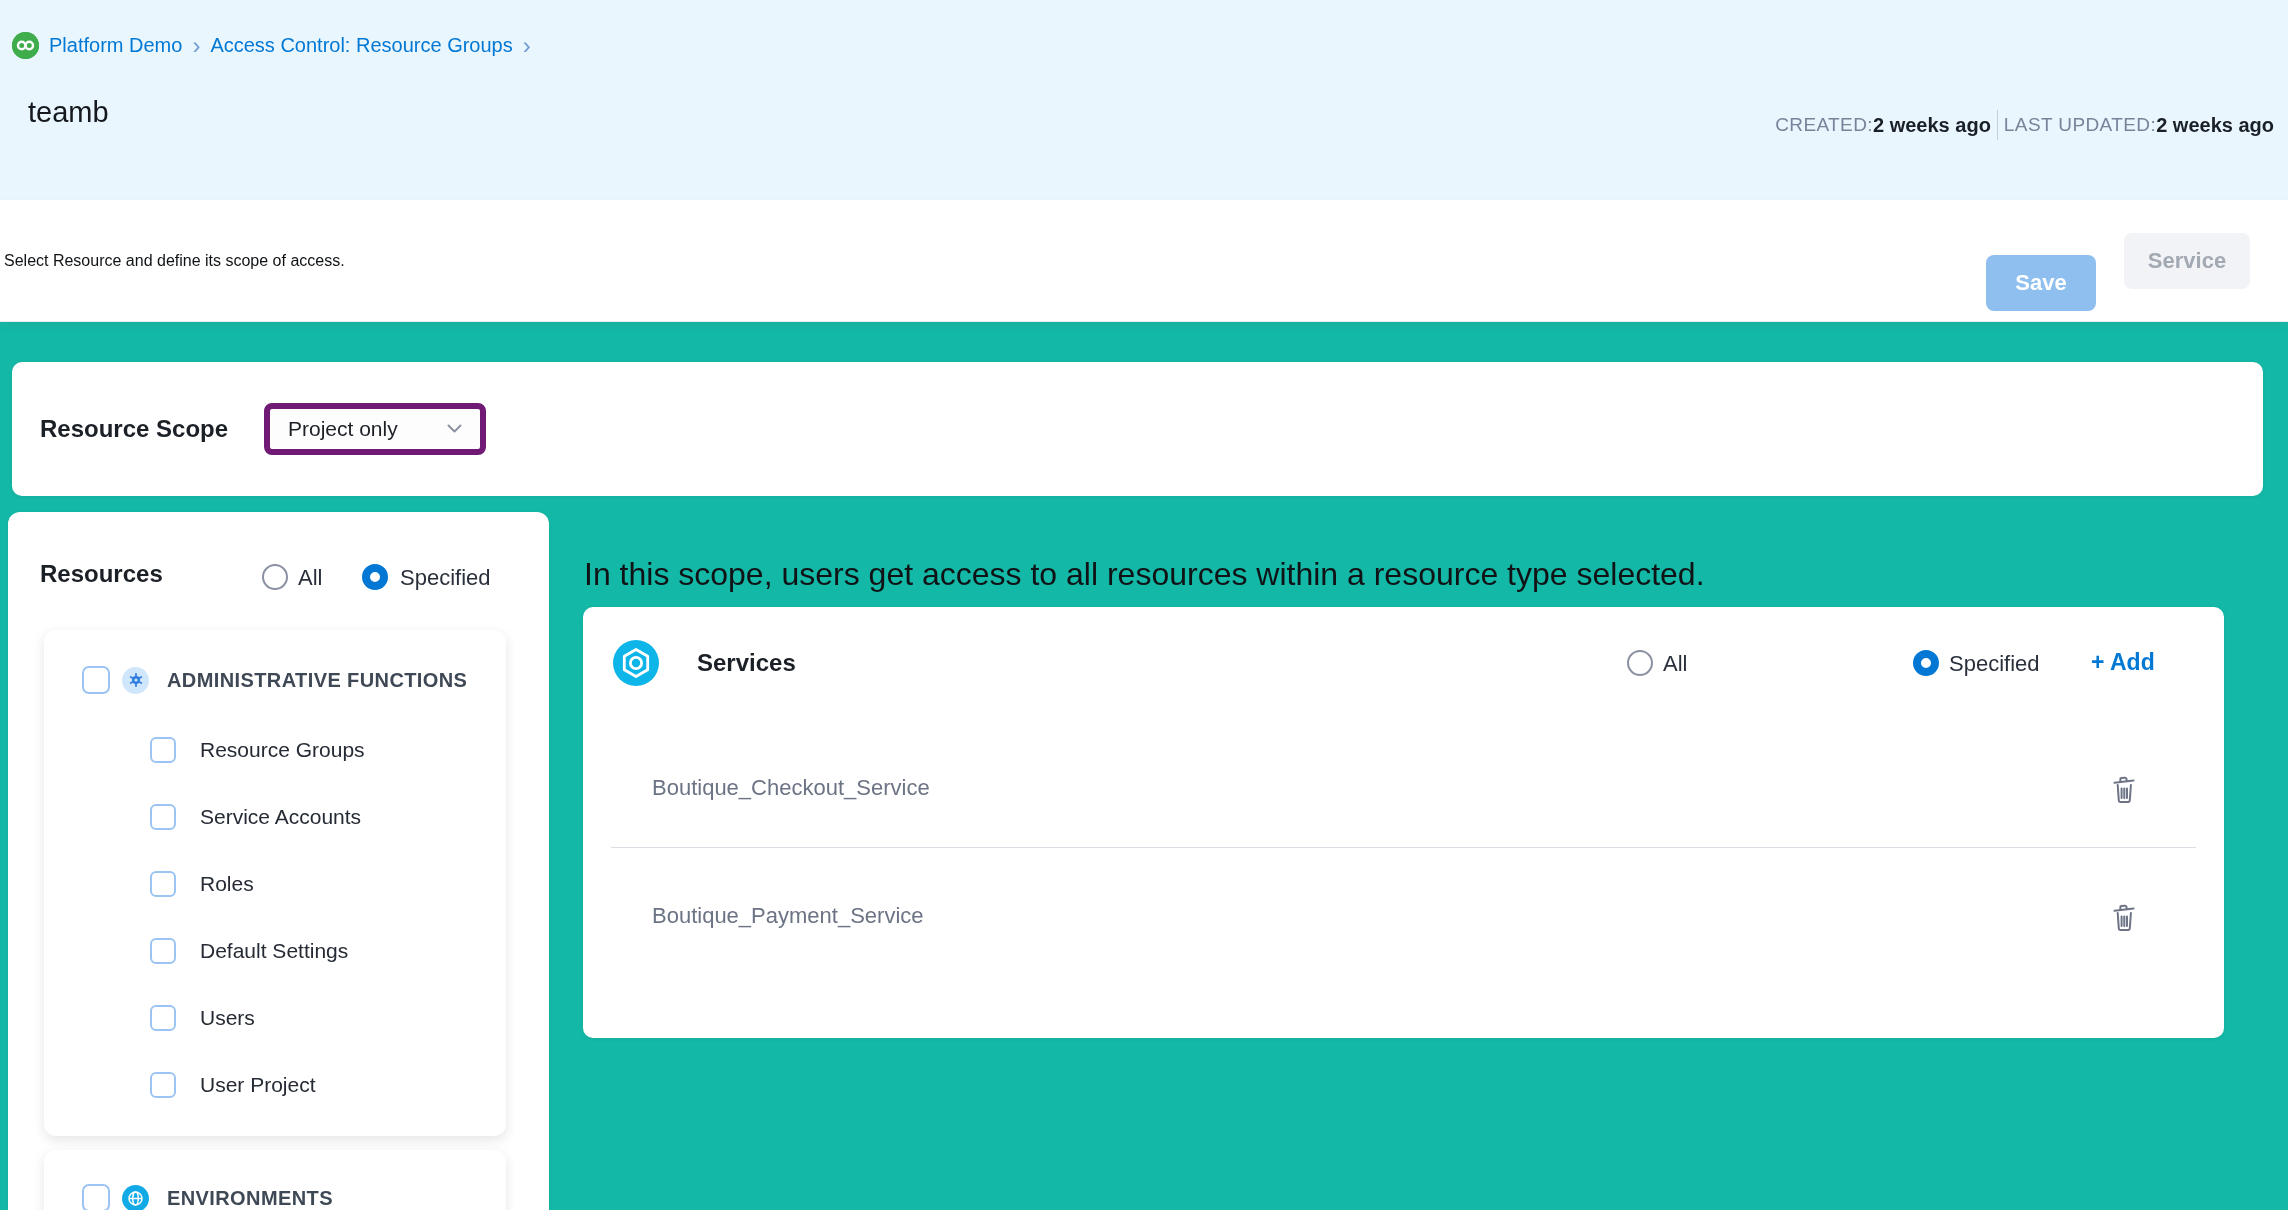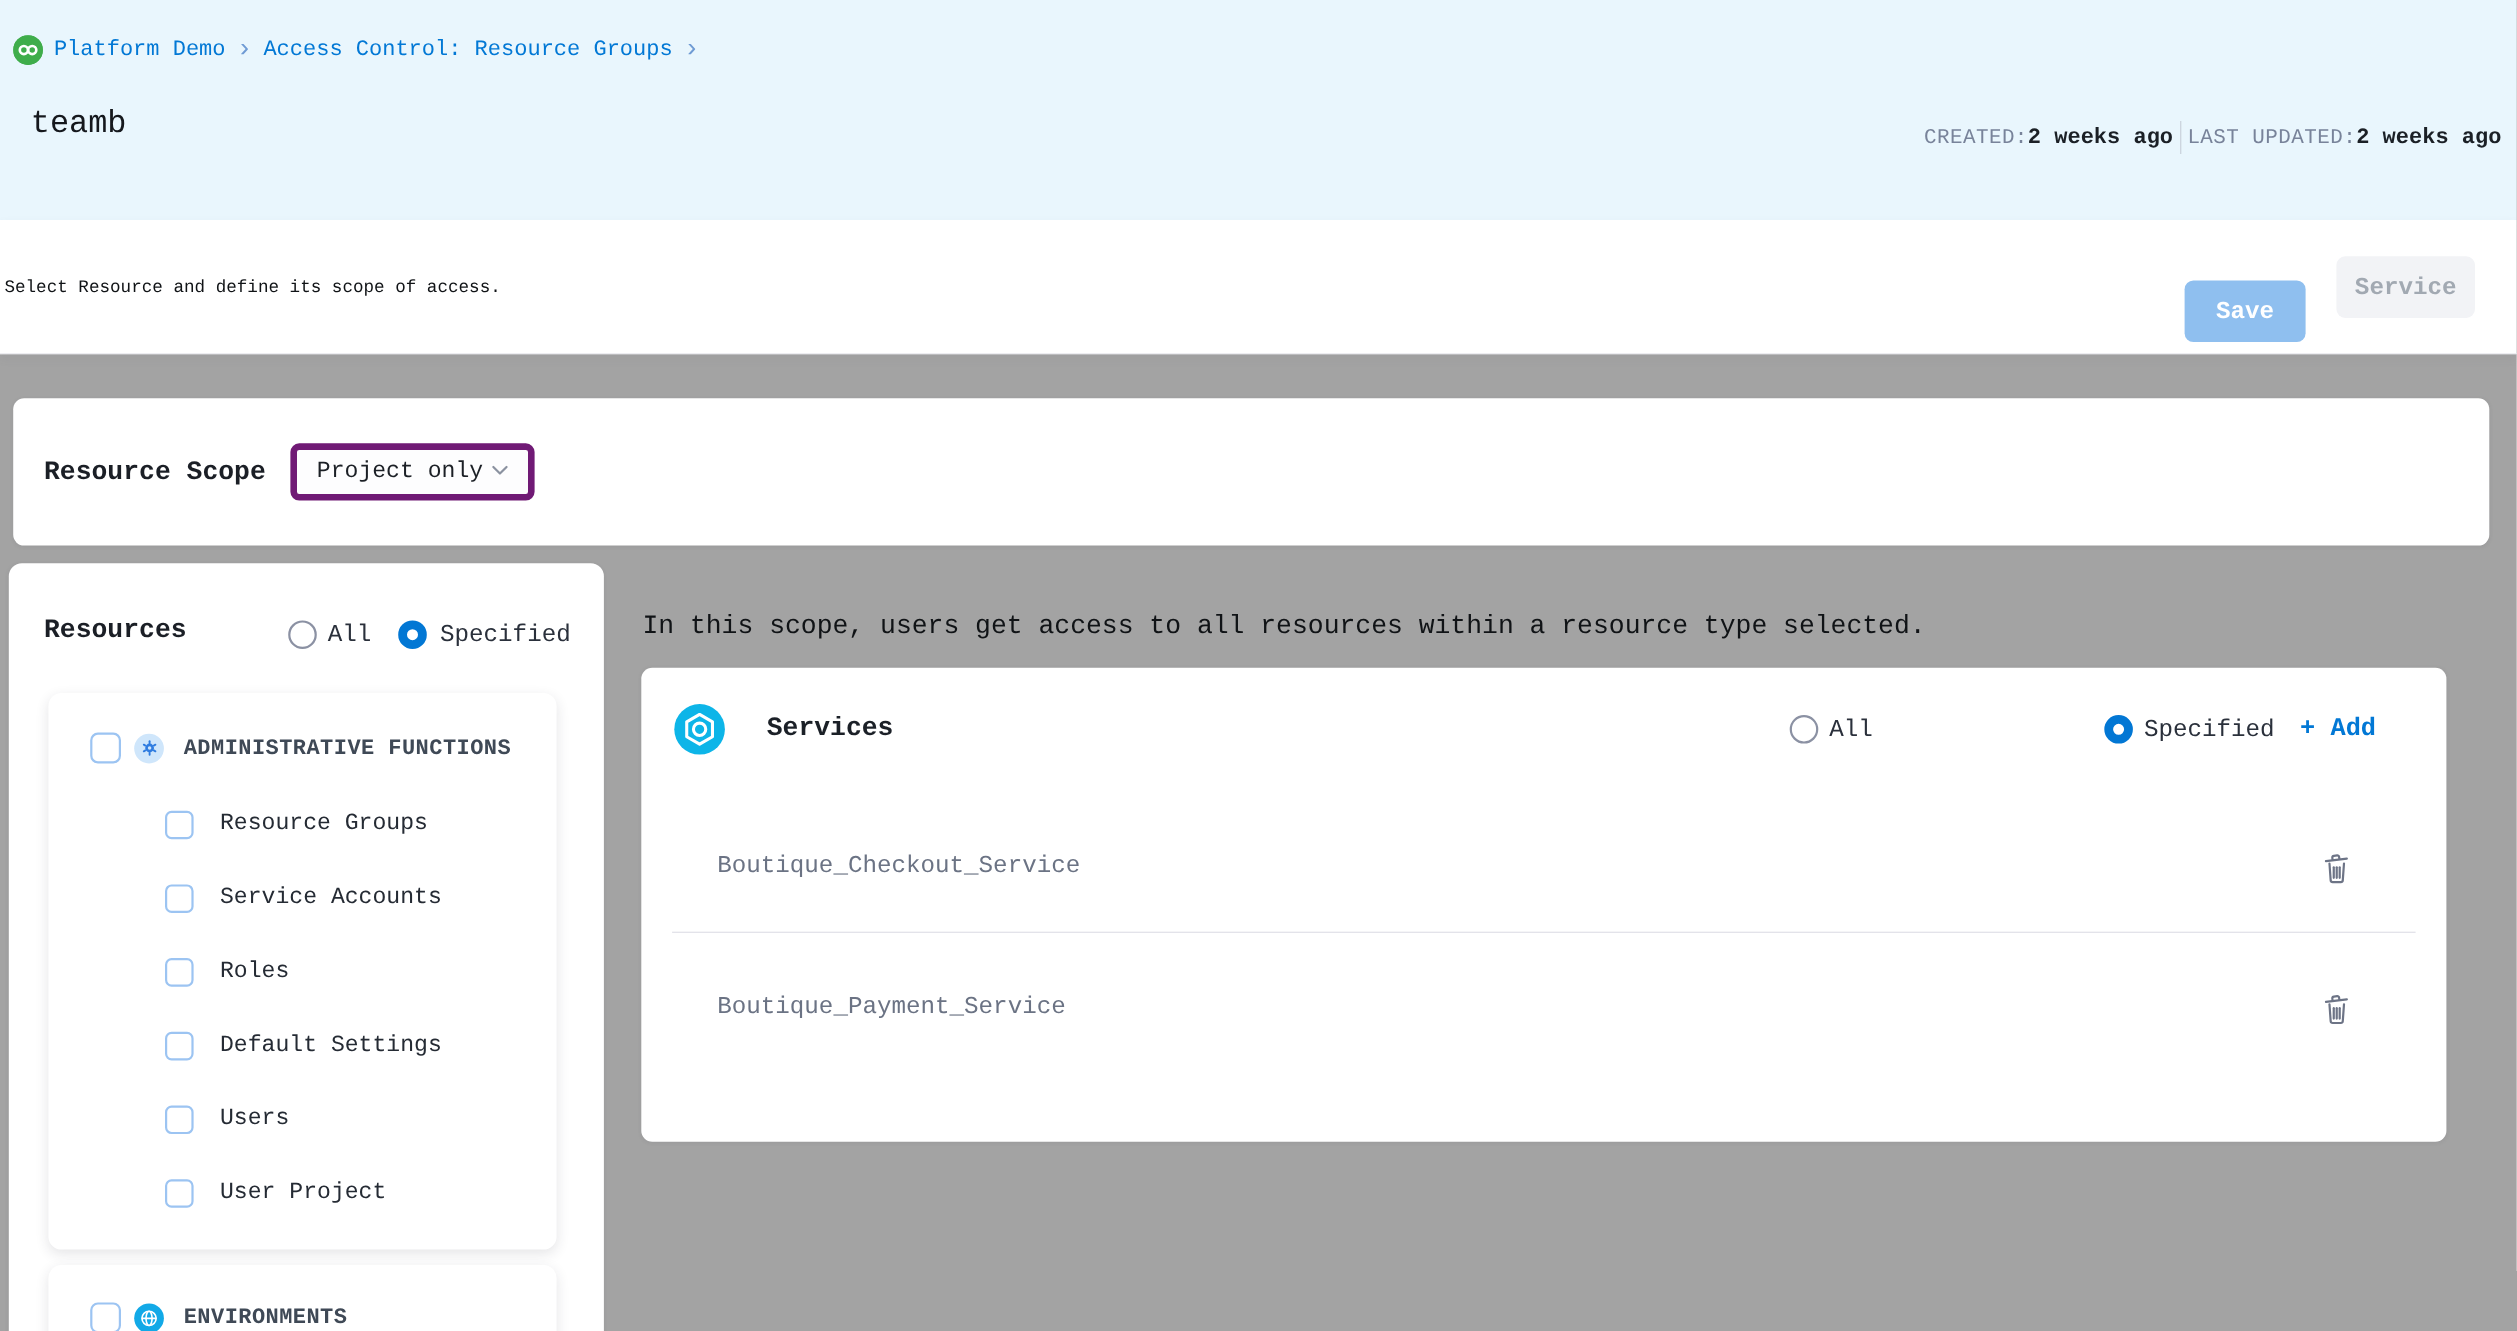--- a/index.html
+++ b/index.html
@@ -1,19 +1,19 @@
 <!DOCTYPE html>
 <html><head>
 <meta charset="utf-8">
 <style>
   html,body{margin:0;padding:0;background:#f8f9fb;}
   *{box-sizing:border-box;}
   .stage{
     position:relative;width:2288px;height:1210px;overflow:hidden;
-    font-family:Liberation Mono, monospace;color:#1b2026;background:#a3a3a3;
+    font-family:Liberation Sans, sans-serif;color:#1b2026;background:#14b8a6;
   }
   
   .header{position:absolute;left:0;top:0;width:2288px;height:200px;background:#e9f6fd;}
   .breadcrumb{position:absolute;left:12px;top:32px;display:flex;align-items:center;gap:10px;font-size:20px;font-weight:500;}
   .crumb-link{color:#0278d5;cursor:pointer;}
   .crumb-sep{color:#6f9bd4;font-size:24px;line-height:20px;font-weight:400;}
   .logo{width:27px;height:27px;border-radius:50%;background:#3fad4b;display:flex;align-items:center;justify-content:center;}
   .page-title{position:absolute;left:28px;top:96px;font-size:29px;color:#15181d;}
   .meta{position:absolute;right:14px;top:110px;display:flex;align-items:center;}
   .meta-label{font-size:19px;color:#78839a;letter-spacing:.4px;font-weight:500;}
@@ -50,21 +50,21 @@
   .cb{width:28px;height:28px;border:2px solid #9cc4f2;border-radius:7px;background:#fff;cursor:pointer;flex:none;}
   .cb.small{width:26px;height:26px;border-radius:6px;}
   .grp-icon{width:27px;height:27px;border-radius:50%;display:flex;align-items:center;justify-content:center;flex:none;margin-left:12px;}
   .grp-icon.lightblue{background:#cfe6fb;}
   .grp-icon.solidblue{background:#12a9e7;}
   .grp-label{margin-left:18px;font-size:20px;font-weight:600;letter-spacing:.4px;color:#3f4956;}
   .sub-list{margin-top:12px;}
   .sub-row{display:flex;align-items:center;height:67px;padding-left:106px;}
   .sub-label{margin-left:24px;font-size:21px;color:#252b34;}
   
-  .info-text{position:absolute;left:584px;top:556px;font-size:24px;color:#101316;}
+  .info-text{position:absolute;left:584px;top:556px;font-size:32px;color:#101316;}
   .svc-card{left:583px;top:607px;width:1641px;height:431px;}
   .svc-header{position:absolute;left:0;top:0;width:100%;height:112px;}
   .svc-icon{position:absolute;left:30px;top:33px;width:46px;height:46px;border-radius:50%;background:#0db5e8;
     display:flex;align-items:center;justify-content:center;}
   .svc-title{position:absolute;left:114px;top:42px;font-size:24px;font-weight:600;color:#1b2027;}
   .svc-header .radio{position:absolute;top:43px;}
   .svc-header .radio-label{position:absolute;top:44px;}
   .add-btn{position:absolute;left:1508px;top:42px;font-size:23px;font-weight:700;color:#0278d5;cursor:pointer;}
   .svc-row{position:absolute;left:0;width:100%;height:66px;}
   .svc-row-1{top:150px;}

